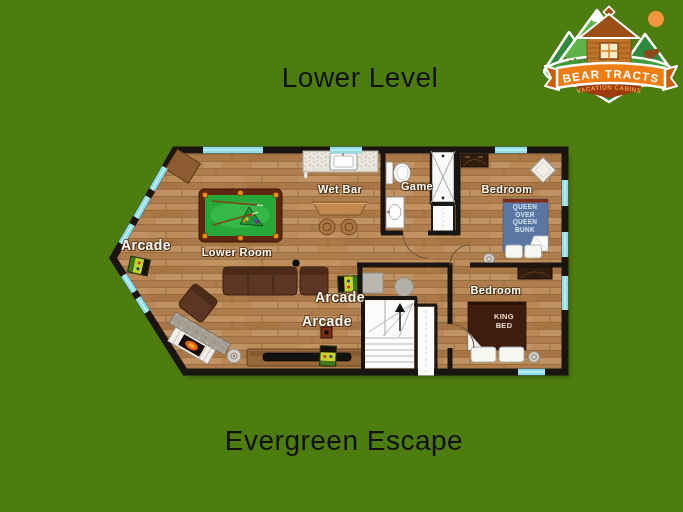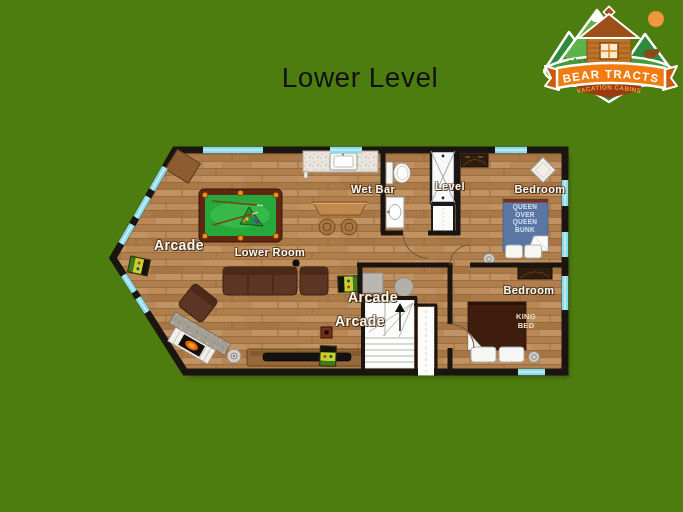--- a/index.html
+++ b/index.html
@@ -6,21 +6,21 @@
   .page{position:relative;width:683px;height:512px;background:#4d7c0f;overflow:hidden;
         font-family:"Liberation Sans",sans-serif;}
   .title{position:absolute;margin:0;color:#111;font-weight:400;font-size:28px;
          letter-spacing:.5px;transform:translate(-50%,-50%);white-space:nowrap;}
   .plan-svg,.logo-svg{position:absolute;}
   .plan-svg{left:0;top:0;}
   .logo-svg{left:543px;top:2px;}
   .rlabel{position:absolute;transform:translate(-50%,-50%);color:#fdf9f0;font-weight:700;
           white-space:nowrap;letter-spacing:.4px;
           text-shadow:1px 1px 0 rgba(62,38,16,.95),-1px 1px 0 rgba(62,38,16,.55),
-                      1px -1px 0 rgba(62,38,16,.55),-1px -1px 0 rgba(62,38,16,.55);margin-left:33px;}
+                      1px -1px 0 rgba(62,38,16,.55),-1px -1px 0 rgba(62,38,16,.55);}
   .rlabel.big{font-size:11px;}
   .rlabel.small{font-size:14px;}
   .bedlabel{position:absolute;transform:translate(-50%,-50%);font-weight:700;text-align:center;
             line-height:1.18;letter-spacing:.3px;}
   .bunk-label{width:40px;font-size:6.5px;color:#d3e0f0;}
   .king-label{width:30px;font-size:7.5px;color:#eadbc8;}
 </style>
 </head>
 <body>
 
@@ -348,22 +348,23 @@
       <polygon points="134,64 120,68 120,88 134,84 128,76" fill="#c85c0a"></polygon>
       <path d="M14,66 Q68,56 122,66 L122,86 Q68,76 14,86 Z" fill="#ef7d12" stroke-width="2.5"></path>
     </g>
     <text font-size="11.5" font-weight="bold" fill="#ffffff" letter-spacing="1.2" text-anchor="middle" font-family="Liberation Sans, sans-serif">
       <textPath href="#ribbon-arc" startOffset="50%">BEAR TRACTS</textPath>
     </text>
   </svg>
 
   <span class="rlabel big" style="left:237px;top:252px">Lower Room</span>
   <span class="rlabel big" style="left:340px;top:189px">Wet Bar</span>
-  <span class="rlabel big" style="left:417px;top:186px">Level</span>
+  <span class="rlabel big" style="left:417px;top:186px">Game</span>
   <span class="rlabel big" style="left:507px;top:189px">Bedroom</span>
   <span class="rlabel big" style="left:496px;top:290px">Bedroom</span>
   <span class="rlabel small" style="left:146px;top:245px">Arcade</span>
   <span class="rlabel small" style="left:340px;top:297px">Arcade</span>
   <span class="rlabel small" style="left:327px;top:321px">Arcade</span>
   <span class="bedlabel bunk-label" style="left:525px;top:218px">QUEEN OVER QUEEN BUNK</span>
-  <span class="bedlabel king-label" style="left:526px;top:322px">KING BED</span>
-
+  <span class="bedlabel king-label" style="left:504px;top:322px">KING BED</span>
+
+  <h2 class="title" style="left:344px;top:441px">Evergreen Escape</h2>
 </div>
 
 </body></html>

